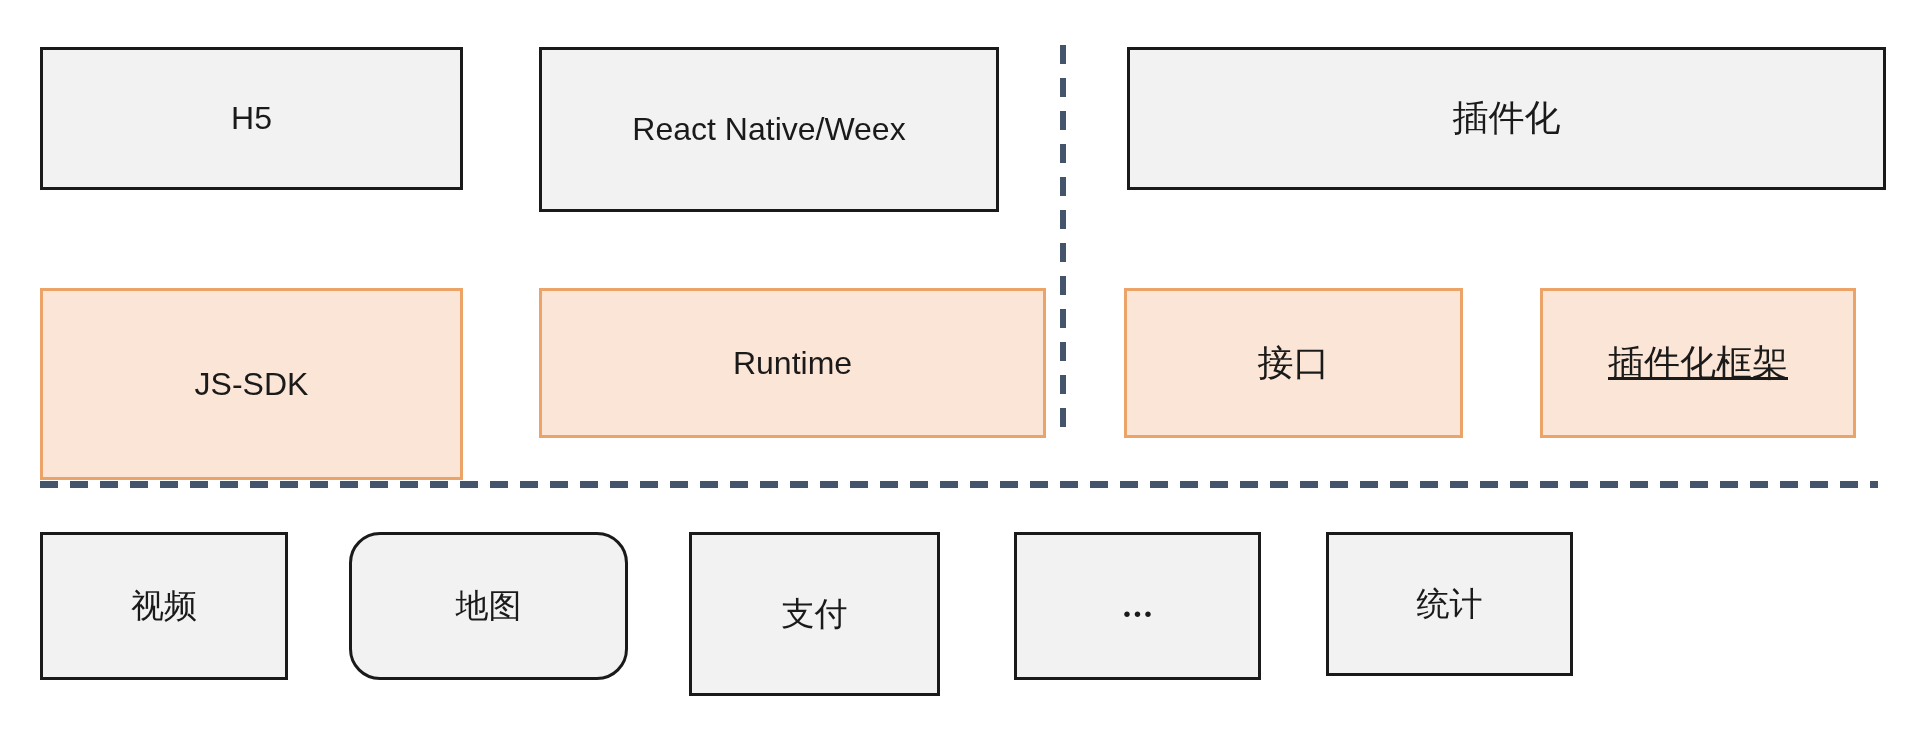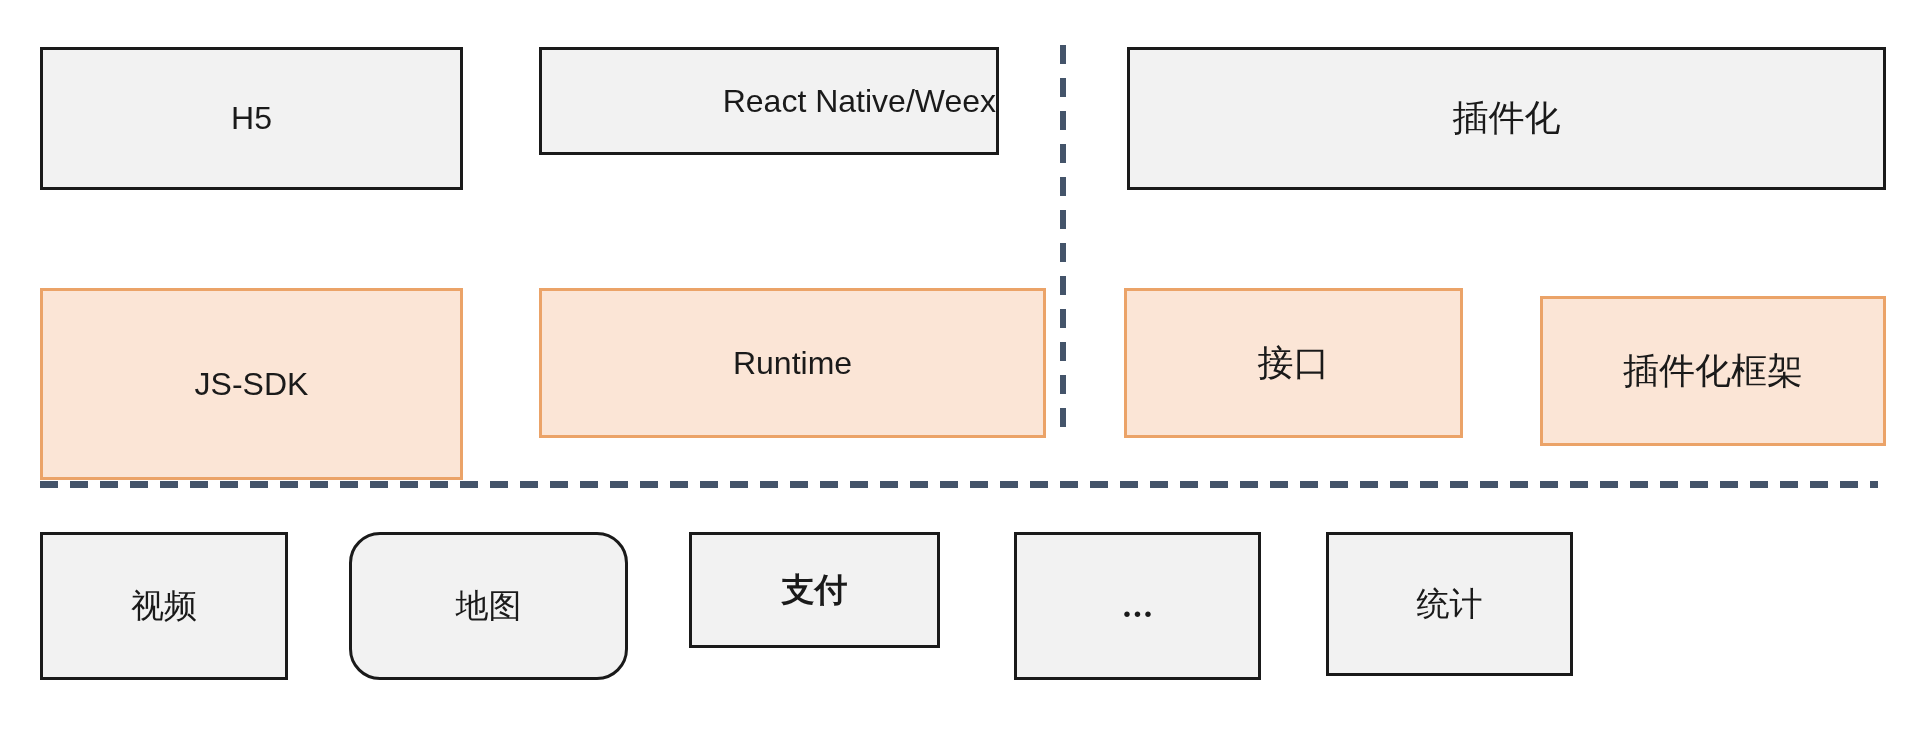--- a/index.html
+++ b/index.html
@@ -35,43 +35,43 @@
     border:3px solid var(--box-border-orange);
   }
   .label{white-space:nowrap;}
   .en{font-family:"Liberation Sans",sans-serif;font-size:32px;}
   .zh{font-family:"DejaVu Serif","Liberation Serif",serif;font-size:36px;}
   .zh-small{font-family:"DejaVu Serif","Liberation Serif",serif;font-size:33px;}
   .ellipsis-label{font-family:"DejaVu Serif","Liberation Serif",serif;font-size:30px;font-weight:bold;}
 
   
   .b-h5      {left:40px;  top:47px;  width:423px; height:143px;}
-  .b-rn      {left:539px; top:47px;  width:460px; height:108px;justify-content:flex-end;}
+  .b-rn      {left:539px; top:47px;  width:460px; height:165px;}
   .b-plugin  {left:1127px;top:47px;  width:759px; height:143px;}
 
   
   .b-jssdk   {left:40px;  top:288px; width:423px; height:192px;}
   .b-runtime {left:539px; top:288px; width:507px; height:150px;}
   .b-api     {left:1124px;top:288px; width:339px; height:150px;}
-  .b-pframe  {left:1540px;top:296px; width:346px; height:150px;}
+  .b-pframe  {left:1540px;top:288px; width:316px; height:150px;text-decoration:underline;}
 
   
   .vline{
     position:absolute;left:1060px;top:45px;width:6px;height:387px;
     background:repeating-linear-gradient(180deg,var(--divider-dash) 0 19px,transparent 19px 33px);
   }
   .hline{
     position:absolute;left:40px;top:481px;width:1838px;height:7px;
     background:repeating-linear-gradient(90deg,var(--divider-dash) 0 18px,transparent 18px 30px);
   }
 
   
   .b-video {left:40px;  top:532px;width:248px;height:148px;}
   .b-mapbx {left:349px; top:532px;width:279px;height:148px;border-radius:31px;}
-  .b-pay   {left:689px; top:532px;width:251px;height:116px;font-weight:bold;}
+  .b-pay   {left:689px; top:532px;width:251px;height:164px;}
   .b-etc   {left:1014px;top:532px;width:247px;height:148px;}
   .b-stat  {left:1326px;top:532px;width:247px;height:144px;}
   .b-net   {left:1632px;top:532px;width:250px;height:148px;}
 </style>
 </head>
 <body>
 
 <div class="diagram">
 
   <div class="box gray b-h5">

